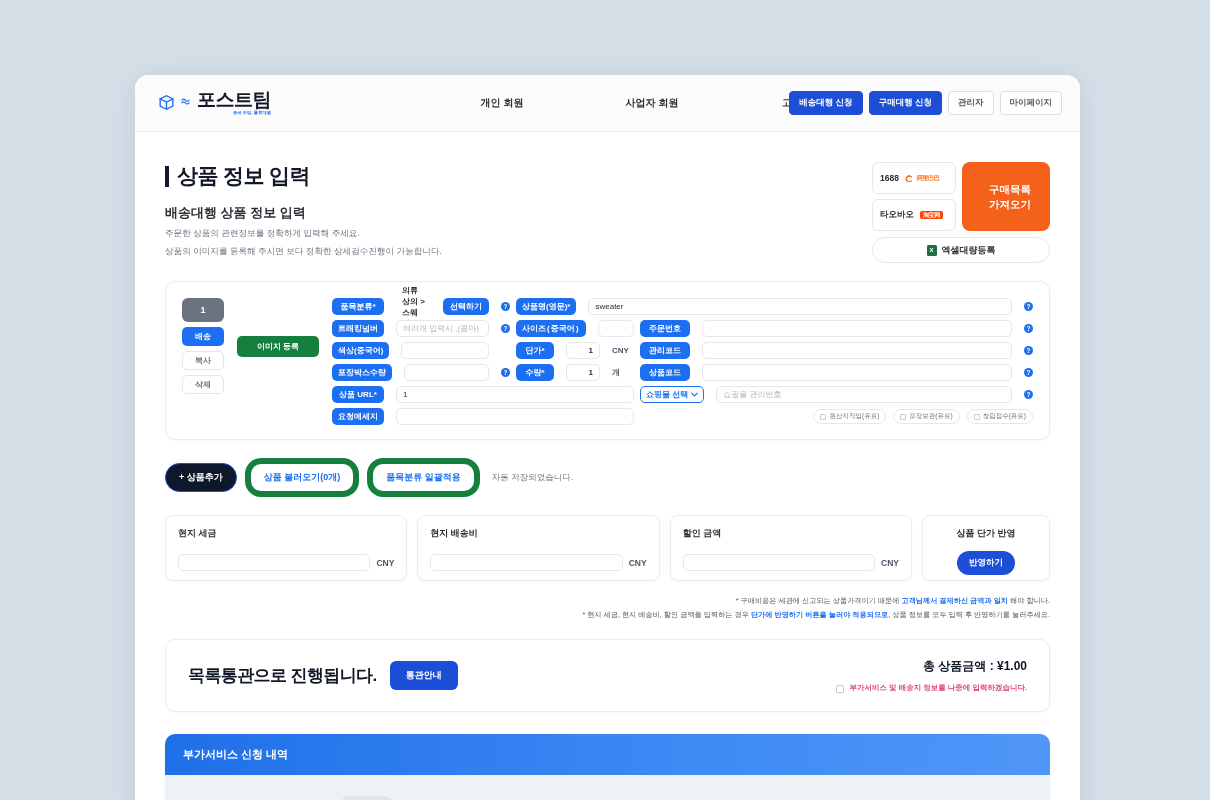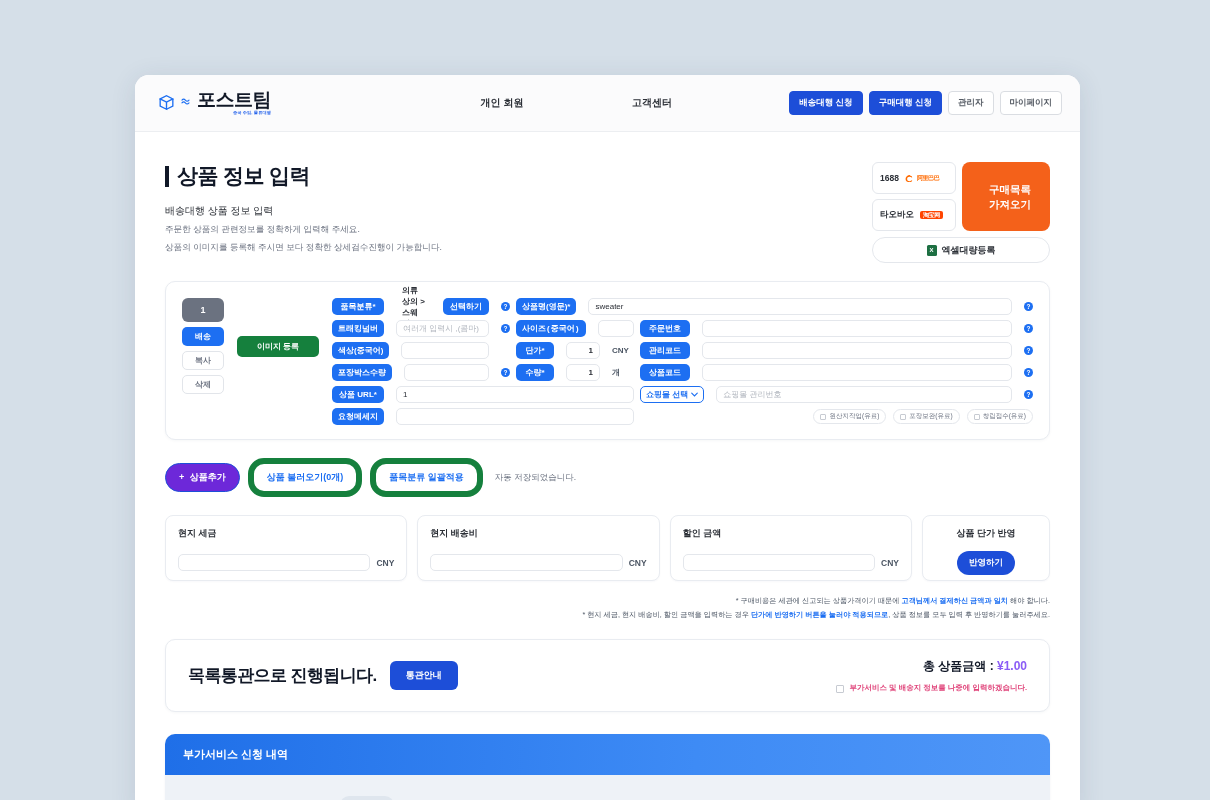--- a/index.html
+++ b/index.html
@@ -39,21 +39,21 @@
   .btn-ghost { background:#fff; color:#555b64; border:1px solid #dadde2; }
 
   
   .page-body { padding: 0 0 0 0; background:#ffffff; height: 688px; overflow:hidden; position:relative;}
 
   .title-row { display:flex; align-items:flex-start; padding: 30px 30px 0 30px; }
   .title-left { flex:1; }
   .page-title { display:flex; align-items:center; gap:8px; }
   .title-bar { width:4px; height:21px; background:#111827; display:inline-block;}
   .title-text { font-size: 21px; font-weight:800; color:#111827; letter-spacing:-.6px;}
-  .sub-strong { font-size:10px; font-weight:400; color:#2b2f36; margin-top:14px;}
+  .sub-strong { font-size:13px; font-weight:700; color:#2b2f36; margin-top:14px;}
   .sub-line { font-size:8.6px; color:#6b7280; margin-top:6px; }
 
   .title-right { width:178px; display:flex; flex-direction:column; gap:6px; }
   .mall-block { display:flex; gap:6px; }
   .mall-col { display:flex; flex-direction:column; gap:5px; flex:1;}
   .mall-chip {
     border:1px solid #e4e7ec; border-radius:6px; background:#fff;
     height:32px; display:flex; align-items:center; gap:6px; padding: 0 7px; cursor:pointer;
   }
   .mall-chip .mall-name { font-size:8.5px; font-weight:700; color:#2b2f36; white-space:nowrap;}
@@ -111,21 +111,21 @@
     font-size:8px; font-weight:700; padding:0 5px; display:flex; align-items:center; gap:3px; cursor:pointer; flex:none;
   }
   .pickbtn { background:#1d6ff2; color:#fff; border-radius:5px; font-size:8px; font-weight:700; padding:3px 7px; cursor:pointer; flex:none;}
   .chk-row { display:flex; gap:7px; justify-content:flex-end; }
   .chk { display:flex; align-items:center; gap:3px; border:1px solid #e4e7ec; border-radius:10px; background:#fff; padding:2px 6px; font-size:6.5px; color:#6b7280; cursor:pointer; white-space:nowrap;}
   .chkbox { width:6px;height:6px;border:1px solid #c7cbd2; border-radius:1px; flex:none;}
 
   
   .action-row { display:flex; align-items:center; gap:8px; margin: 18px 30px 0 30px;}
   .act { font-size:9px; font-weight:700; border-radius:16px; padding:7px 13px; cursor:pointer;}
-  .act-fill { background:#6d28d9; color:#fff; border:1px solid #1d4ed8;font-family:Liberation Mono, monospace;}
+  .act-fill { background:#0f172a; color:#fff; border:1px solid #1d4ed8;}
   .act-out { background:#fff; color:#1d6ff2; border:6px solid #15803d;}
   .autosave { font-size:8.5px; color:#6b7280; margin-left:4px;}
 
   
   .cost-row { display:flex; gap:10px; margin: 18px 30px 0 30px; }
   .cost-card { flex:1; border:1px solid #e9ecf1; border-radius:8px; background:#fff; padding:11px 12px 12px 12px; height:66px; box-shadow:0 1px 2px rgba(20,40,80,.03);}
   .cost-title { font-size:9px; font-weight:800; color:#2b2f36;}
   .cost-inp-row { display:flex; align-items:center; gap:6px; margin-top:14px;}
   .cost-inp { flex:1; height:17px; border:1px solid #e4e7ec; border-radius:5px; background:#fff;}
   .cost-unit { font-size:8.5px; color:#4b5563; font-weight:600;}
@@ -136,21 +136,21 @@
   .note { font-size:7.2px; color:#4b5563; line-height:1.9; }
   .note em { font-style:normal; color:#1d6ff2; font-weight:700;}
 
   
   .customs { display:flex; align-items:center; margin:18px 30px 0 30px; border:1px solid #e9ecf1; border-radius:10px; background:#fff; padding:18px 22px; box-shadow:0 1px 3px rgba(20,40,80,.04);}
   .customs-left { display:flex; align-items:center; gap:13px; flex:1;}
   .customs-title { font-size:17px; font-weight:800; color:#111827; letter-spacing:-.6px;}
   .customs-btn { background:#1d4ed8; color:#fff; border-radius:6px; font-size:9px; font-weight:700; padding:8px 16px; cursor:pointer;}
   .customs-right { text-align:right;}
   .total { font-size:12px; font-weight:800; color:#111827;}
-  .total .amt { color:#8b5cf6; }
+  .total .amt { color:#0f172a; }
   .later-row { display:flex; align-items:flex-end; justify-content:flex-end; gap:5px; margin-top:8px;}
   .later-box { width:8px;height:8px;border:1px solid #c7cbd2; border-radius:1px; flex:none; cursor:pointer;}
   .later-txt { font-size:7.5px; color:#e0457b; font-weight:700;}
 
   
   .addon { margin: 22px 30px 0 30px; border-radius:10px 10px 0 0; overflow:hidden; box-shadow:0 1px 3px rgba(20,40,80,.05);}
   .addon-head { background:linear-gradient(92deg,#1f6fe8 0%, #3e8bf5 60%, #4f96f7 100%); color:#fff; font-size:11px; font-weight:800; padding:13px 18px;}
   .addon-body { background:#eef2f7; padding:18px; display:flex; align-items:center; gap:9px; height:60px;}
   .addon-note { font-size:8.5px; color:#9aa3ae; font-weight:600;}
   .addon-link { background:#dfe6ee; color:#9aa3ae; font-size:7px; font-weight:700; border-radius:9px; padding:4px 9px; cursor:pointer;}
@@ -176,20 +176,21 @@
         </svg>
       </span>
       <span class="logo-text">
         <span class="logo-name">포스트팀</span>
         <span class="logo-sub">중국 수입, 물류대행</span>
       </span>
     </div>
 
     <div class="main-nav">
       <div class="nav-item">개인 회원</div>
+      <div class="nav-item">사업자 회원</div>
       <div class="nav-item">고객센터</div>
     </div>
 
     <div class="header-actions">
       <div class="btn-sm btn-blue">배송대행 신청</div>
       <div class="btn-sm btn-blue">구매대행 신청</div>
       <div class="btn-sm btn-ghost">관리자</div>
       <div class="btn-sm btn-ghost">마이페이지</div>
     </div>
   </div>

